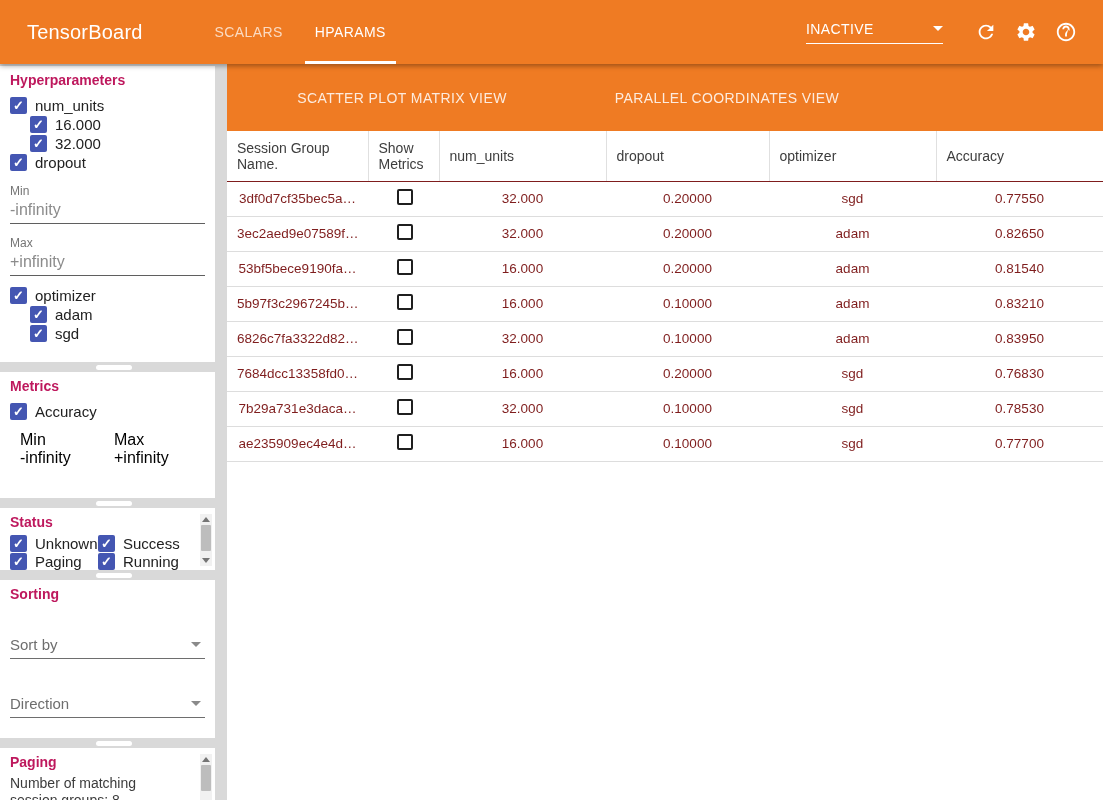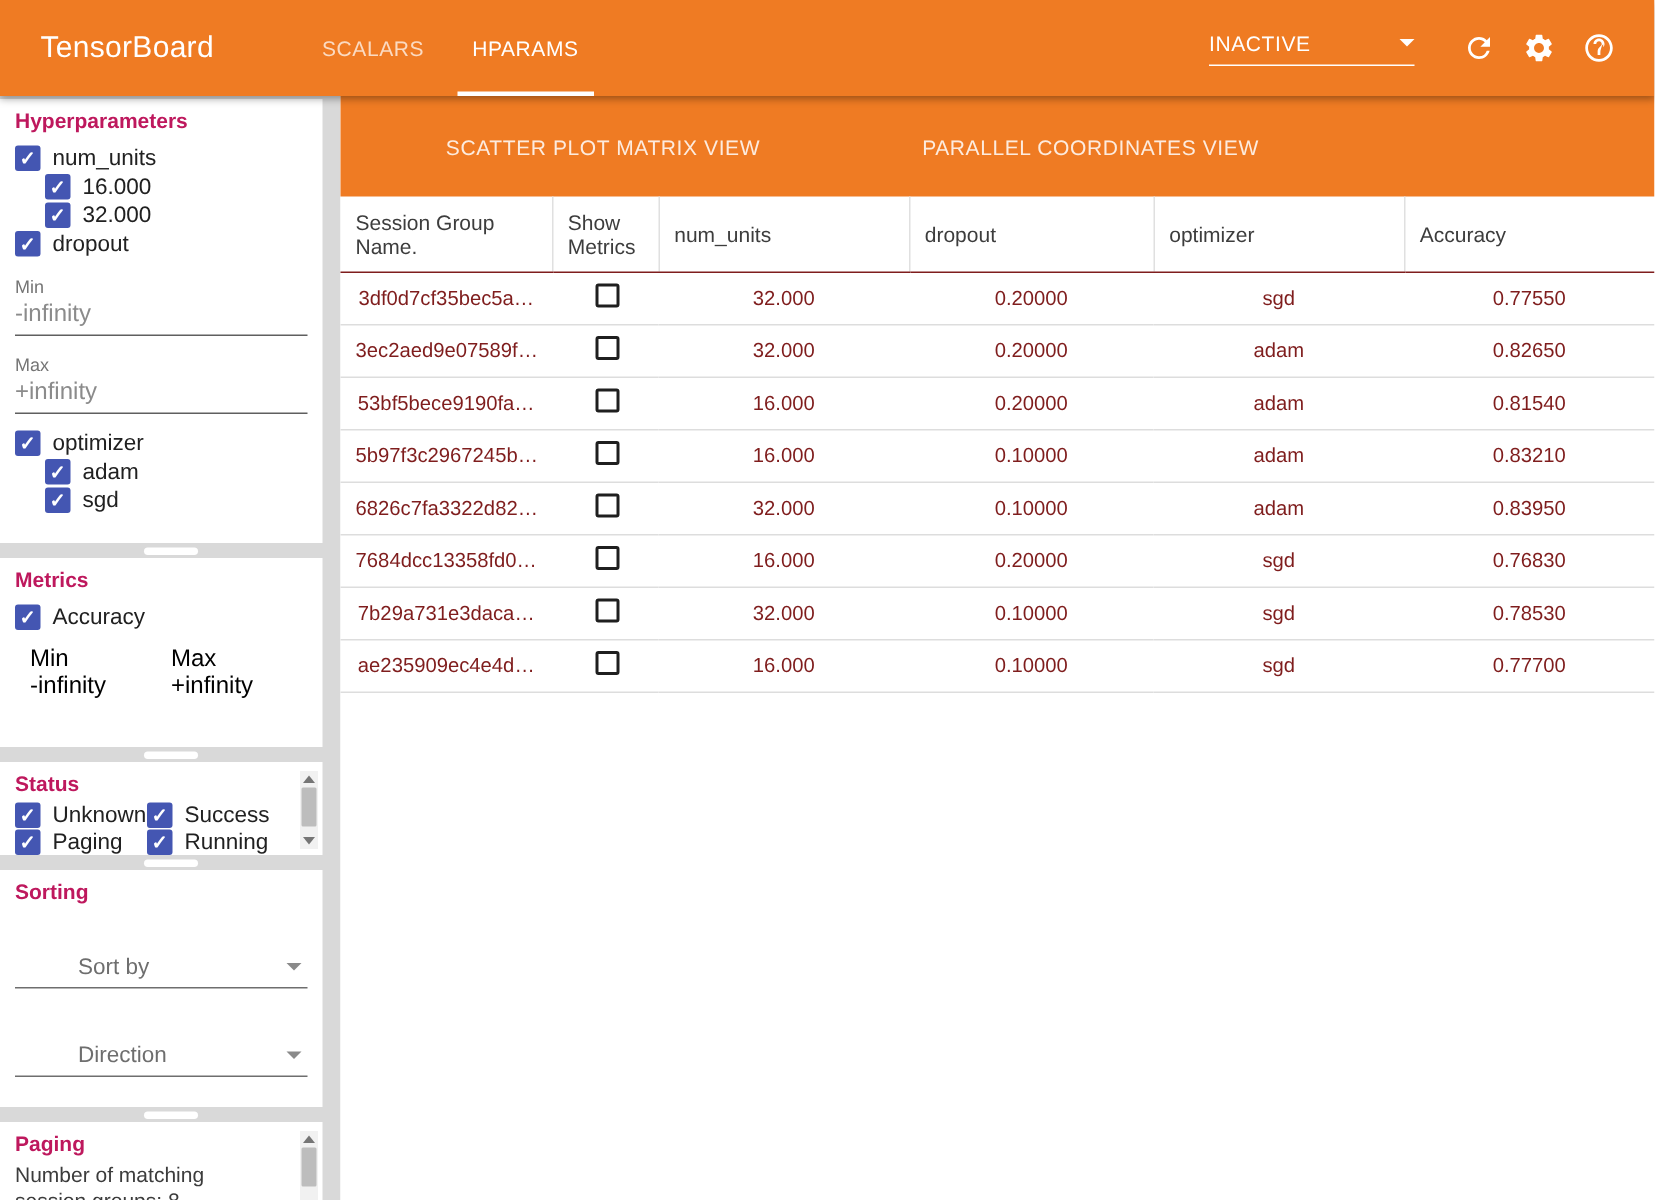--- a/index.html
+++ b/index.html
@@ -49,21 +49,21 @@
   .field .flabel { font-size:12px; color:#757575; }
   .field .fvalue { font-size:16px; color:#8b8b8b; padding:3px 0 4px 0;
     border-bottom:1px solid #5f5f5f; width:195px; cursor:text; }
   .mm-row { display:flex; margin-left:10px; margin-top:10px; }
   .mm-col { width:92px; margin-right:8px; }
   .mm-col .fvalue { width:86px; }
   .status-grid { display:grid; grid-template-columns:88px auto; row-gap:0; }
   .status-grid .cbrow { height:18px; }
   .selrow { display:flex; align-items:center; border-bottom:1px solid #6e6e6e;
     padding-bottom:5px; width:195px; cursor:pointer; }
-  .selrow .seltext { font-size:15px; color:#6e6e6e; flex:1;margin-left:42px; }
+  .selrow .seltext { font-size:15px; color:#6e6e6e; flex:1; }
   .caret-g { width:0; height:0; border-left:5px solid transparent;
     border-right:5px solid transparent; border-top:5px solid #8a8a8a; margin-right:4px;}
   .pg-text { font-size:14px; color:#3c3c3c; line-height:17px; width:170px; }
   .mini-scroll { position:absolute; right:3px; top:6px; bottom:4px; width:12px;
     background:#f1f1f1; display:flex; flex-direction:column; align-items:center; }
   .mini-scroll .arr-up { width:0; height:0; border-left:4px solid transparent;
     border-right:4px solid transparent; border-bottom:5px solid #757575; margin:3px 0; }
   .mini-scroll .arr-down { width:0; height:0; border-left:4px solid transparent;
     border-right:4px solid transparent; border-top:5px solid #757575; margin:3px 0; }
   .mini-scroll .thumb { width:10px; background:#bdbdbd; flex:0 0 26px; border-radius:1px; }

